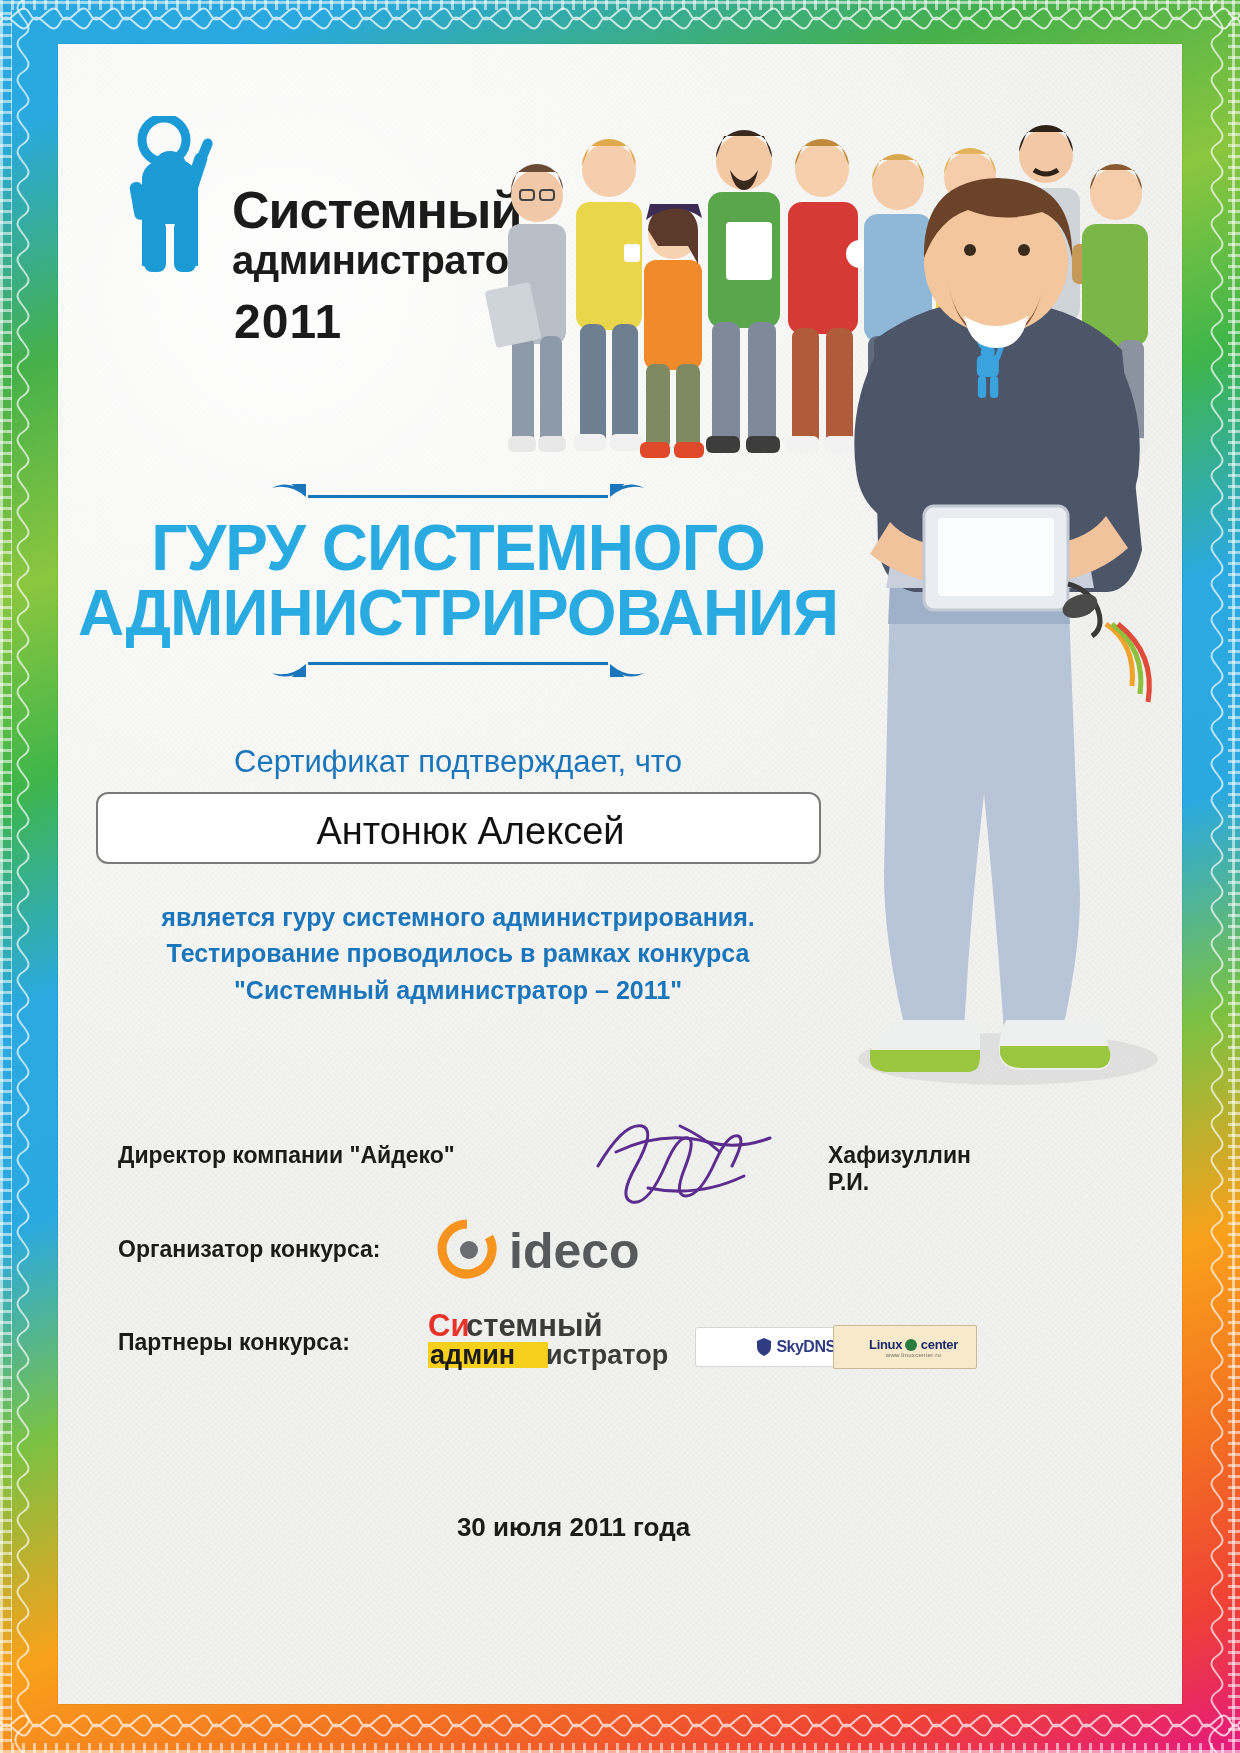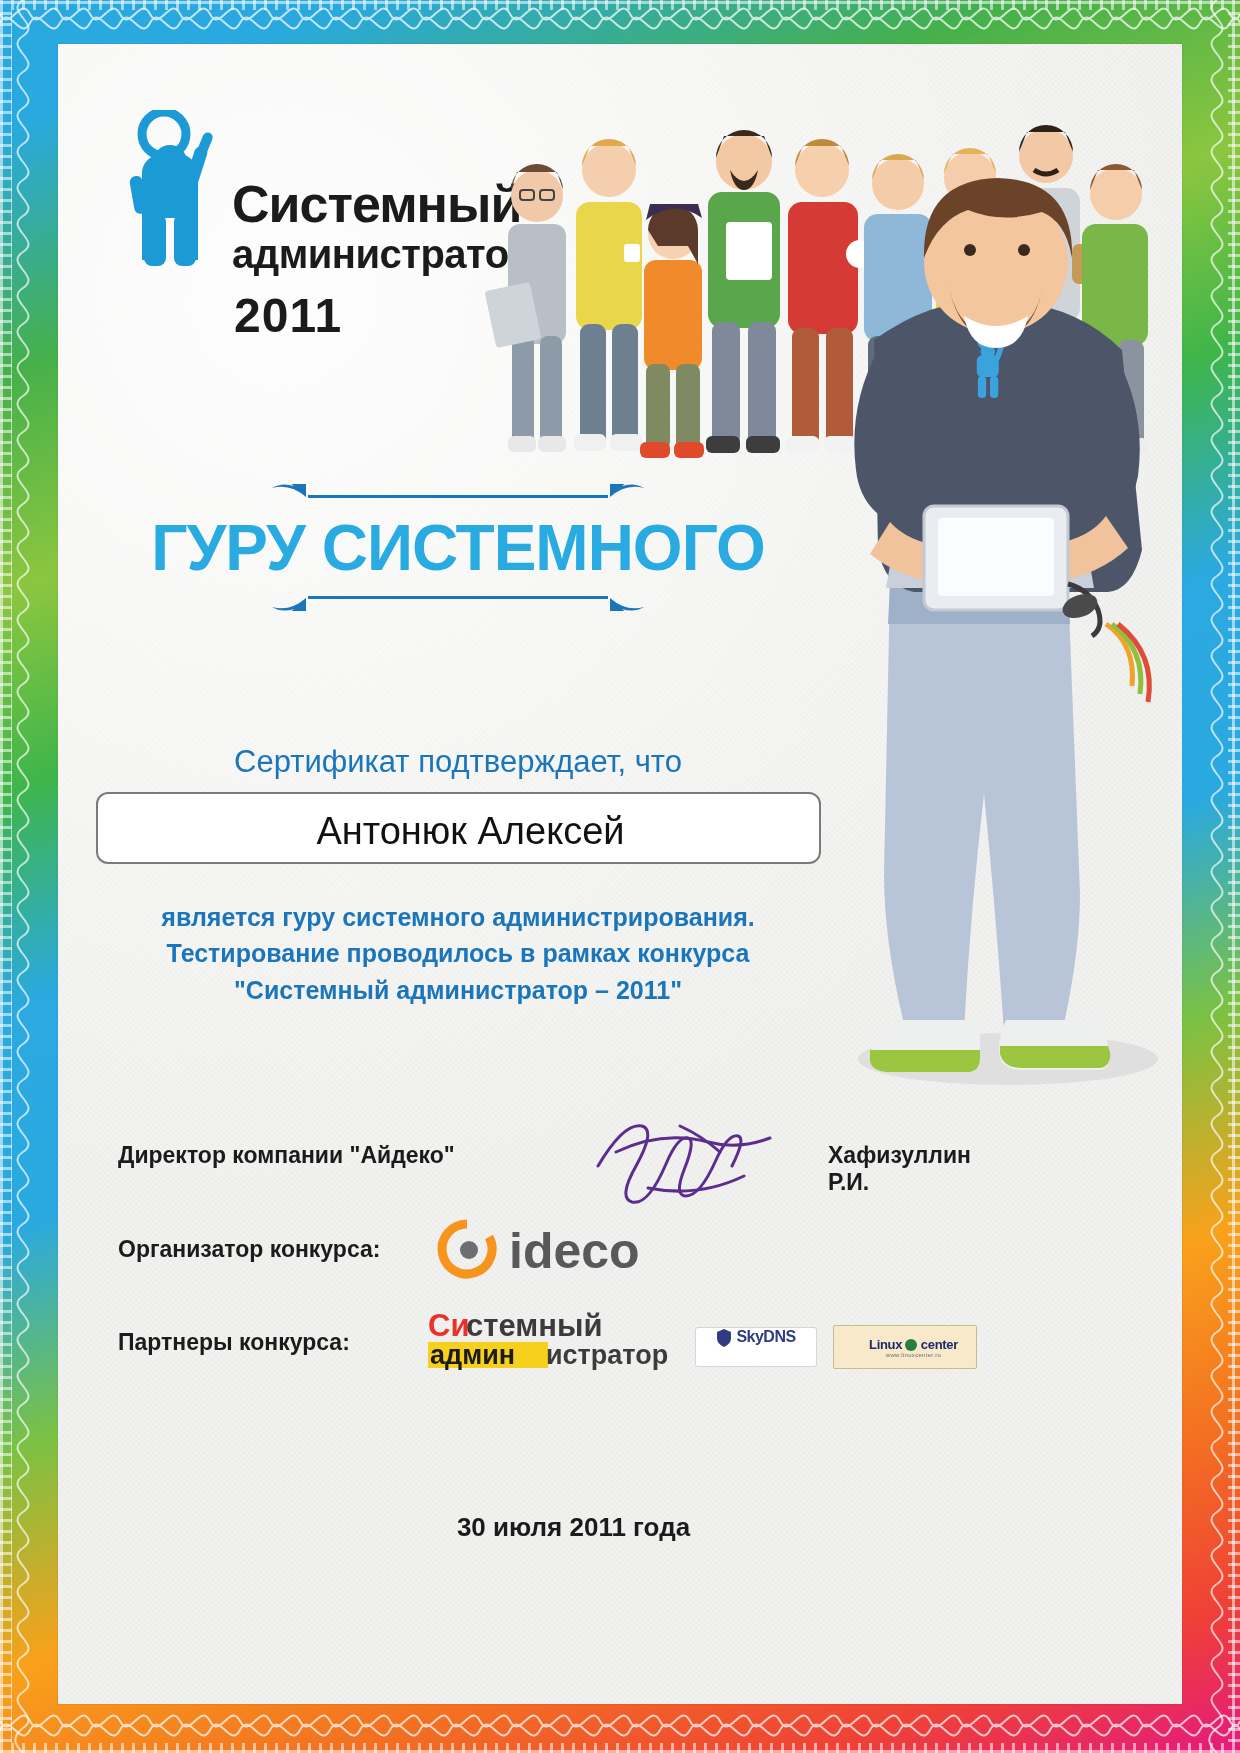--- a/index.html
+++ b/index.html
@@ -78,21 +78,21 @@
       repeating-linear-gradient(45deg, rgba(0,0,0,.012) 0 2px, rgba(255,255,255,.012) 2px 4px),
       repeating-linear-gradient(-45deg, rgba(0,0,0,.012) 0 2px, rgba(255,255,255,.012) 2px 4px);
     box-shadow: 0 0 1px rgba(0,0,0,.25);
     overflow: hidden;
   }
 
   
   .logo-block {
     position: absolute;
     left: 48px;
-    top: 56px;
+    top: 62px;
     width: 400px;
     height: 240px;
   }
   .logo-mascot { position: absolute; left: 8px; top: 10px; width: 120px; height: 180px; }
   .logo-text {
     position: absolute;
     left: 126px;
     top: 78px;
     color: #1b1b1b;
     font-weight: bold;
@@ -227,21 +227,21 @@
     position: absolute;
     left: 60px; top: 1285px;
     font-size: 23px;
     font-weight: bold;
     color: #1b1b1b;
   }
   .partner-sysadmin { position: absolute; left: 370px; top: 1260px; width: 245px; height: 70px; }
   .partner-skydns {
     position: absolute; left: 637px; top: 1283px; width: 120px; height: 38px;
     background: #fff; border: 1px solid #d6d6d6; border-radius: 3px;
-    display: flex; justify-content: center; gap: 4px;
+    display: flex; align-items: center; justify-content: center; gap: 4px; padding-left: 40px;
   }
   .partner-linux {
     position: absolute; left: 775px; top: 1281px; width: 125px; height: 42px;
     background: #f7e9c9; border: 1px solid #c8b894; border-radius: 2px;
     display: flex; flex-direction: column; align-items: center; justify-content: center; padding-left: 17px;
   }
   .date-line {
     position: absolute;
     left: 0; top: 1468px;
     width: 1031px;
@@ -471,20 +471,21 @@
     <div class="title-wrap">
       <div class="rule-orn">
         <svg width="420" height="26" viewBox="0 0 420 26">
           <path d="M58,13 q-16,-14 -34,-9 q10,-6 22,-2 q-12,-10 -28,-6 q14,-8 30,0 q-10,-9 -24,-8 q20,-5 34,12z" fill="#1b75bb"></path>
           <path d="M362,13 q16,-14 34,-9 q-10,-6 -22,-2 q12,-10 28,-6 q-14,-8 -30,0 q10,-9 24,-8 q-20,-5 -34,12z" fill="#1b75bb"></path>
           <rect x="60" y="11" width="300" height="3" fill="#1b75bb"></rect>
         </svg>
       </div>
       <div class="title-main">
         <div>ГУРУ СИСТЕМНОГО</div>
+        <div>АДМИНИСТРИРОВАНИЯ</div>
       </div>
       <div class="rule-orn">
         <svg width="420" height="26" viewBox="0 0 420 26">
           <path d="M58,13 q-16,14 -34,9 q10,6 22,2 q-12,10 -28,6 q14,8 30,0 q-10,9 -24,8 q20,5 34,-12z" fill="#1b75bb"></path>
           <path d="M362,13 q16,14 34,9 q-10,6 -22,2 q12,10 28,6 q-14,8 -30,0 q10,9 24,8 q-20,5 -34,-12z" fill="#1b75bb"></path>
           <rect x="60" y="11" width="300" height="3" fill="#1b75bb"></rect>
         </svg>
       </div>
     </div>
 

